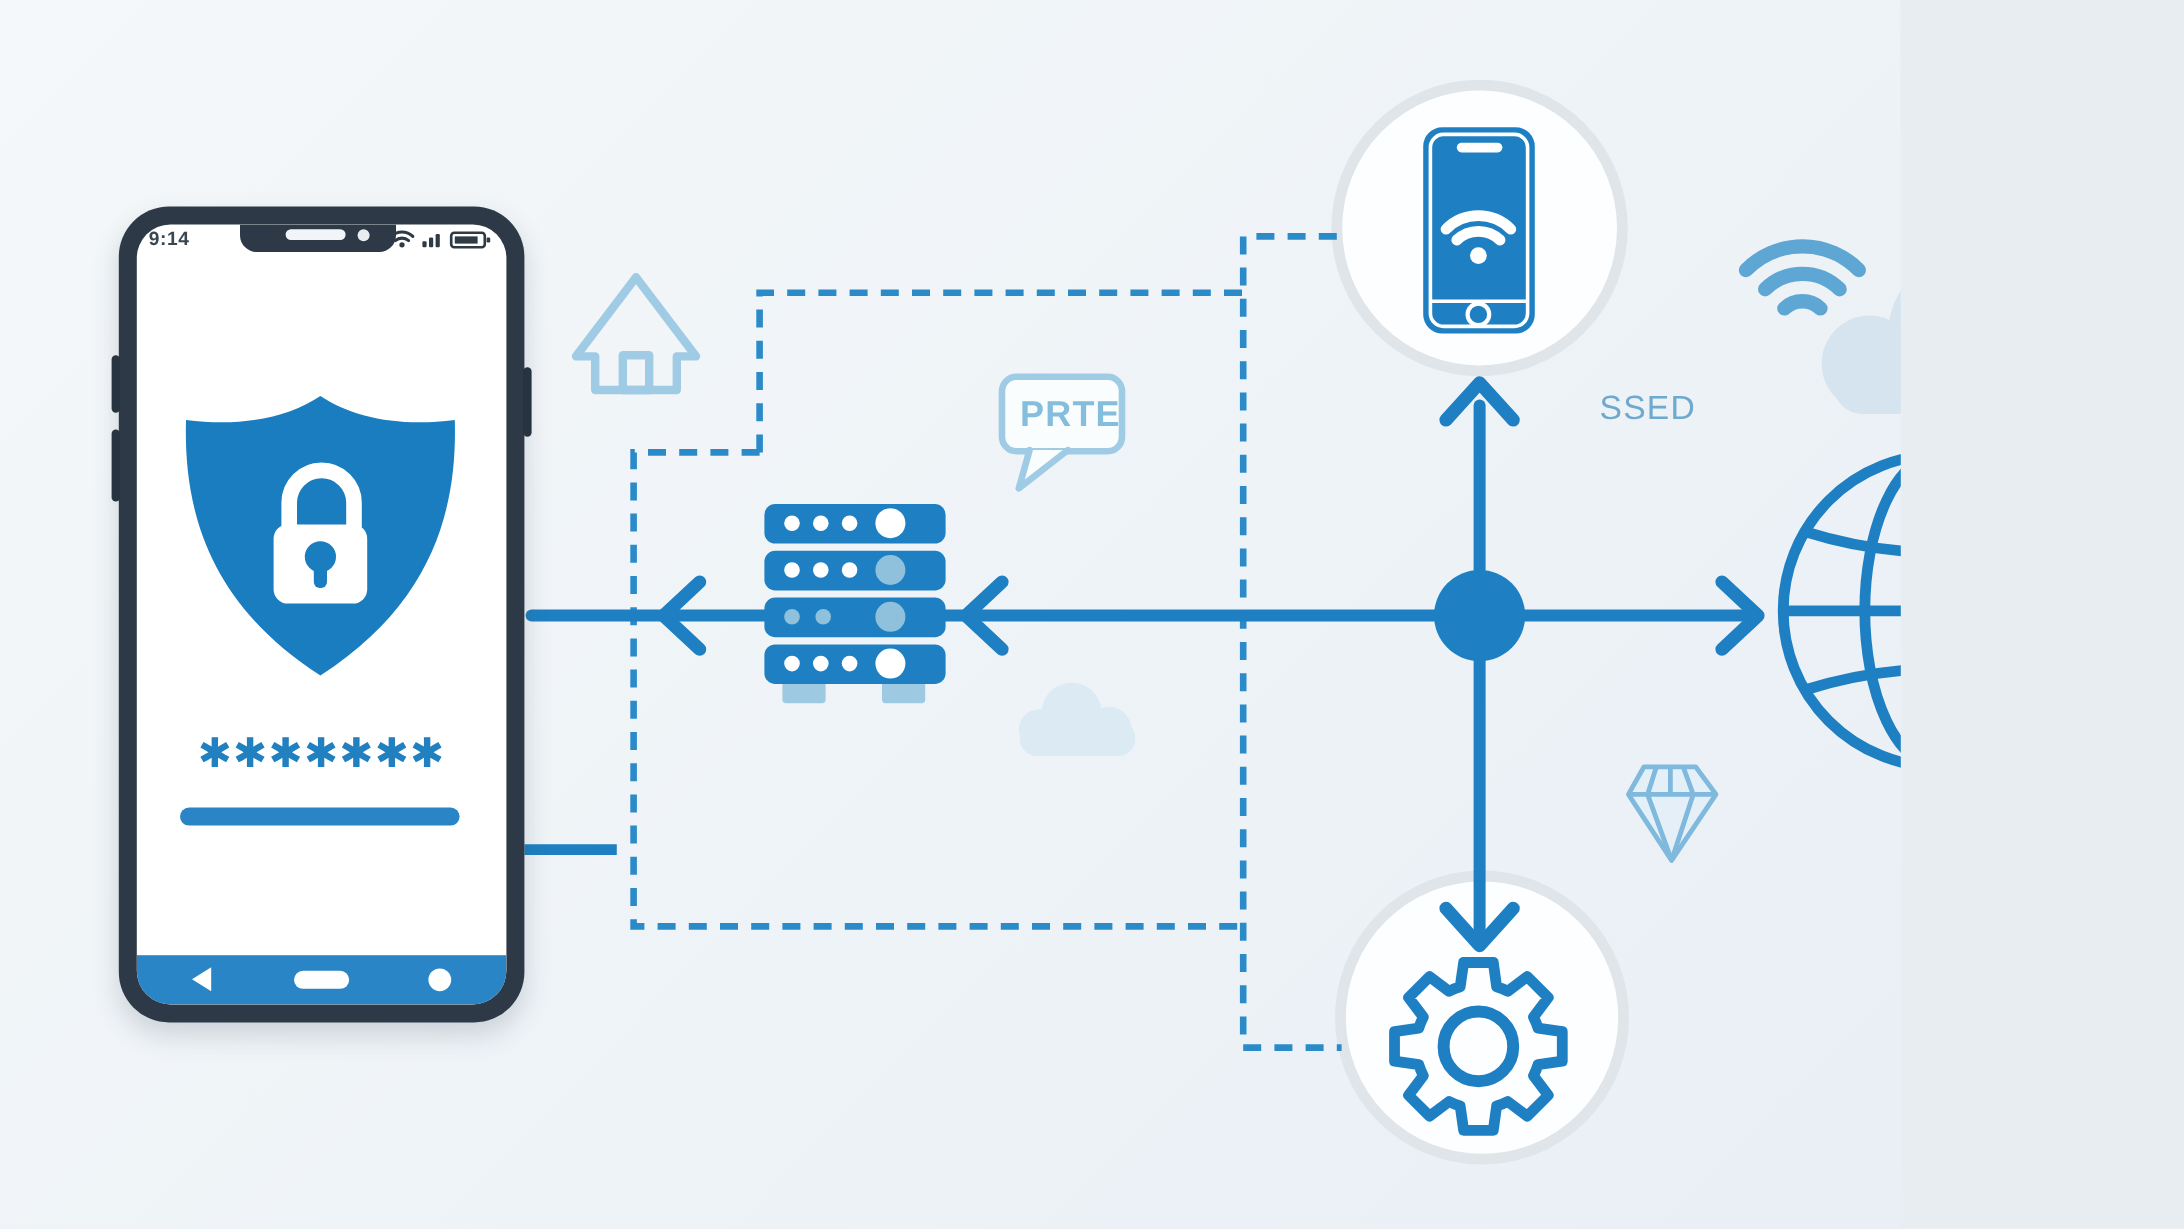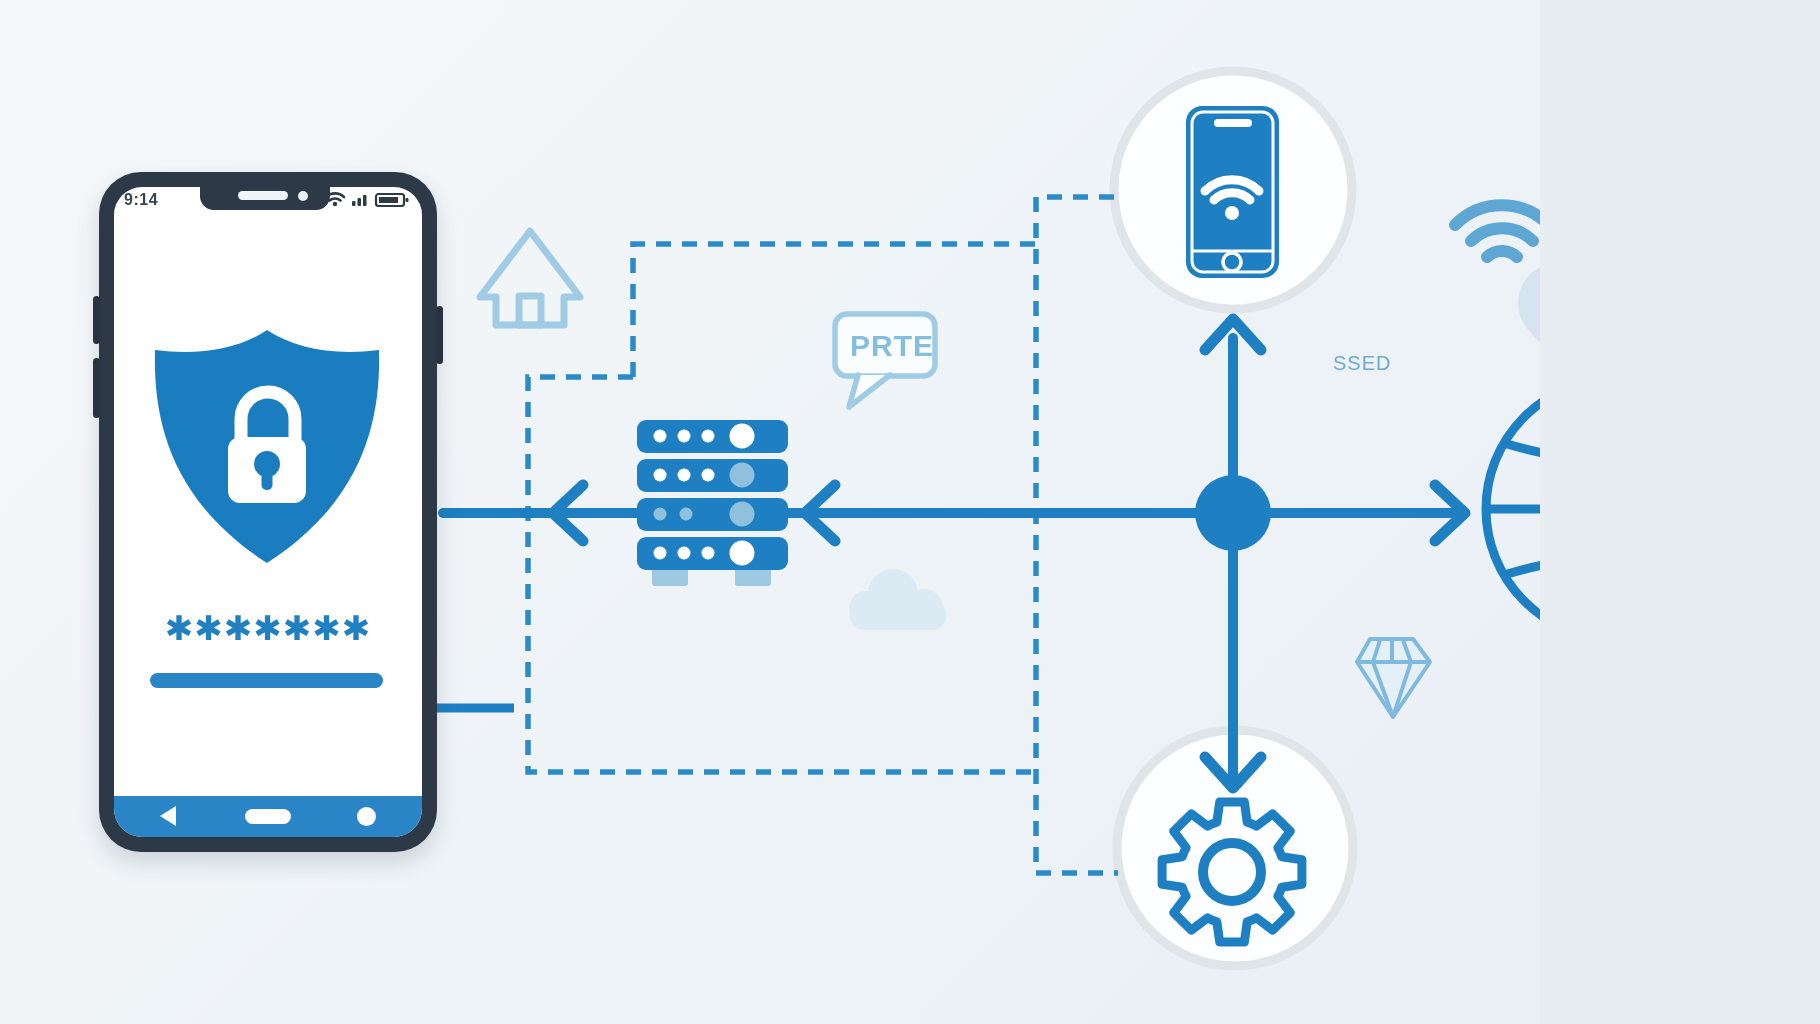--- a/index.html
+++ b/index.html
@@ -1,19 +1,20 @@
 <!DOCTYPE html>
 <html><head>
 <meta charset="utf-8">
 <style>
   html,body{margin:0;padding:0;background:#e8edf2;}
   #canvas{
     position:relative;width:1540px;height:1024px;overflow:hidden;
     background:linear-gradient(135deg,#f5f8fa 0%,#eef3f7 55%,#e9eff5 100%);
     font-family:"Liberation Sans",sans-serif;
+    padding-left:44px;
   }
   svg{position:absolute;left:0;top:0;}
   
   .phone-frame{
     position:absolute;left:99px;top:172px;width:338px;height:680px;
     background:#2d3946;border-radius:42px;box-shadow:0 10px 22px rgba(40,60,80,.18);
   }
   .side-btn{position:absolute;background:#27333f;border-radius:4px;}
   .phone-screen{
     position:absolute;left:15px;top:15px;width:308px;height:650px;
@@ -36,21 +37,21 @@
   .nav-back{position:absolute;left:46px;top:10px;width:0;height:0;
     border-top:10px solid transparent;border-bottom:10px solid transparent;border-right:16px solid #ffffff;}
   .nav-home{position:absolute;left:131px;top:13px;width:46px;height:15px;background:#ffffff;border-radius:8px;}
   .nav-recent{position:absolute;left:243px;top:11px;width:19px;height:19px;background:#ffffff;border-radius:50%;}
   
   .bubble-text{
     position:absolute;left:836px;top:329px;width:98px;text-align:right;
     font-size:30px;font-weight:700;color:#85bedd;letter-spacing:1px;
   }
   .sse-text{
-    position:absolute;left:1333px;top:352px;font-size:20px;font-weight:500;
+    position:absolute;left:1333px;top:324px;font-size:28px;font-weight:500;
     color:#6fa9cf;letter-spacing:1px;
   }
 </style>
 </head>
 <body>
 
 <div id="canvas">
 
   <svg width="1820" height="1024" viewBox="0 0 1820 1024">
 

